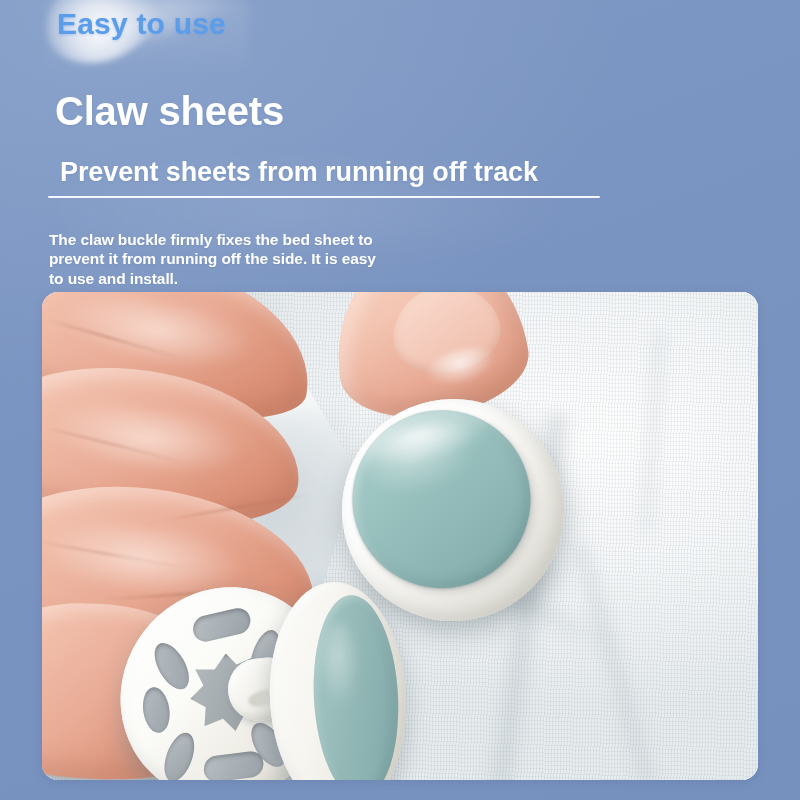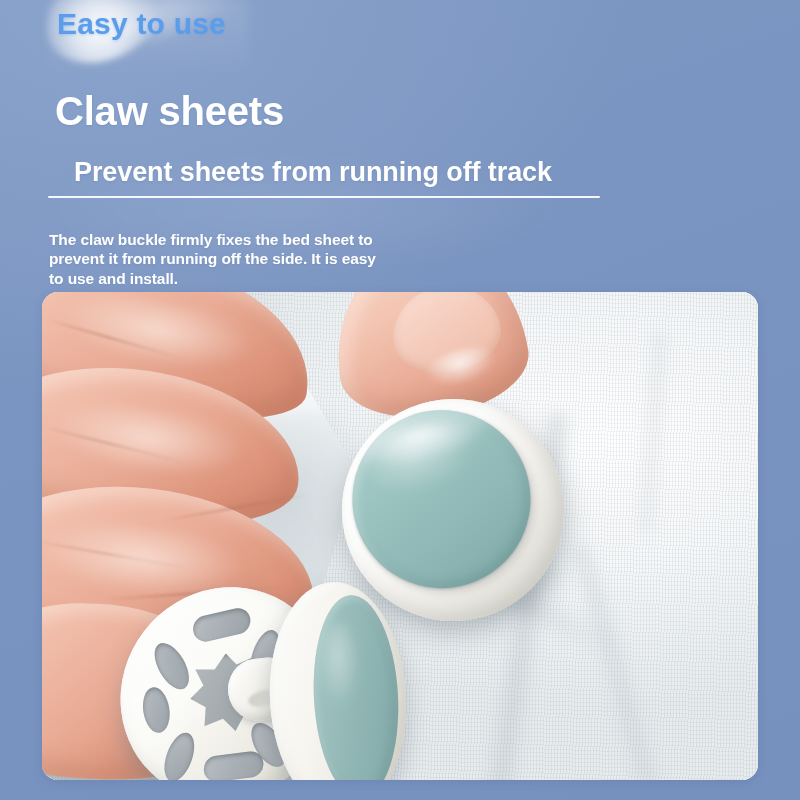--- a/index.html
+++ b/index.html
@@ -106,21 +106,21 @@
     font-size: 40px;
     font-weight: bold;
     color: #ffffff;
     letter-spacing: -0.2px;
     white-space: nowrap;
     text-shadow: 0 1px 2px rgba(70,95,140,0.18);
   }
 
   .subtitle {
     position: absolute;
-    left: 74px;
+    left: 60px;
     top: 135px;
     font-size: 27px;
     font-weight: bold;
     color: #ffffff;
     letter-spacing: -0.1px;
     white-space: nowrap;
     text-shadow: 0 1px 2px rgba(70,95,140,0.16);
   }
 
   .rule {

